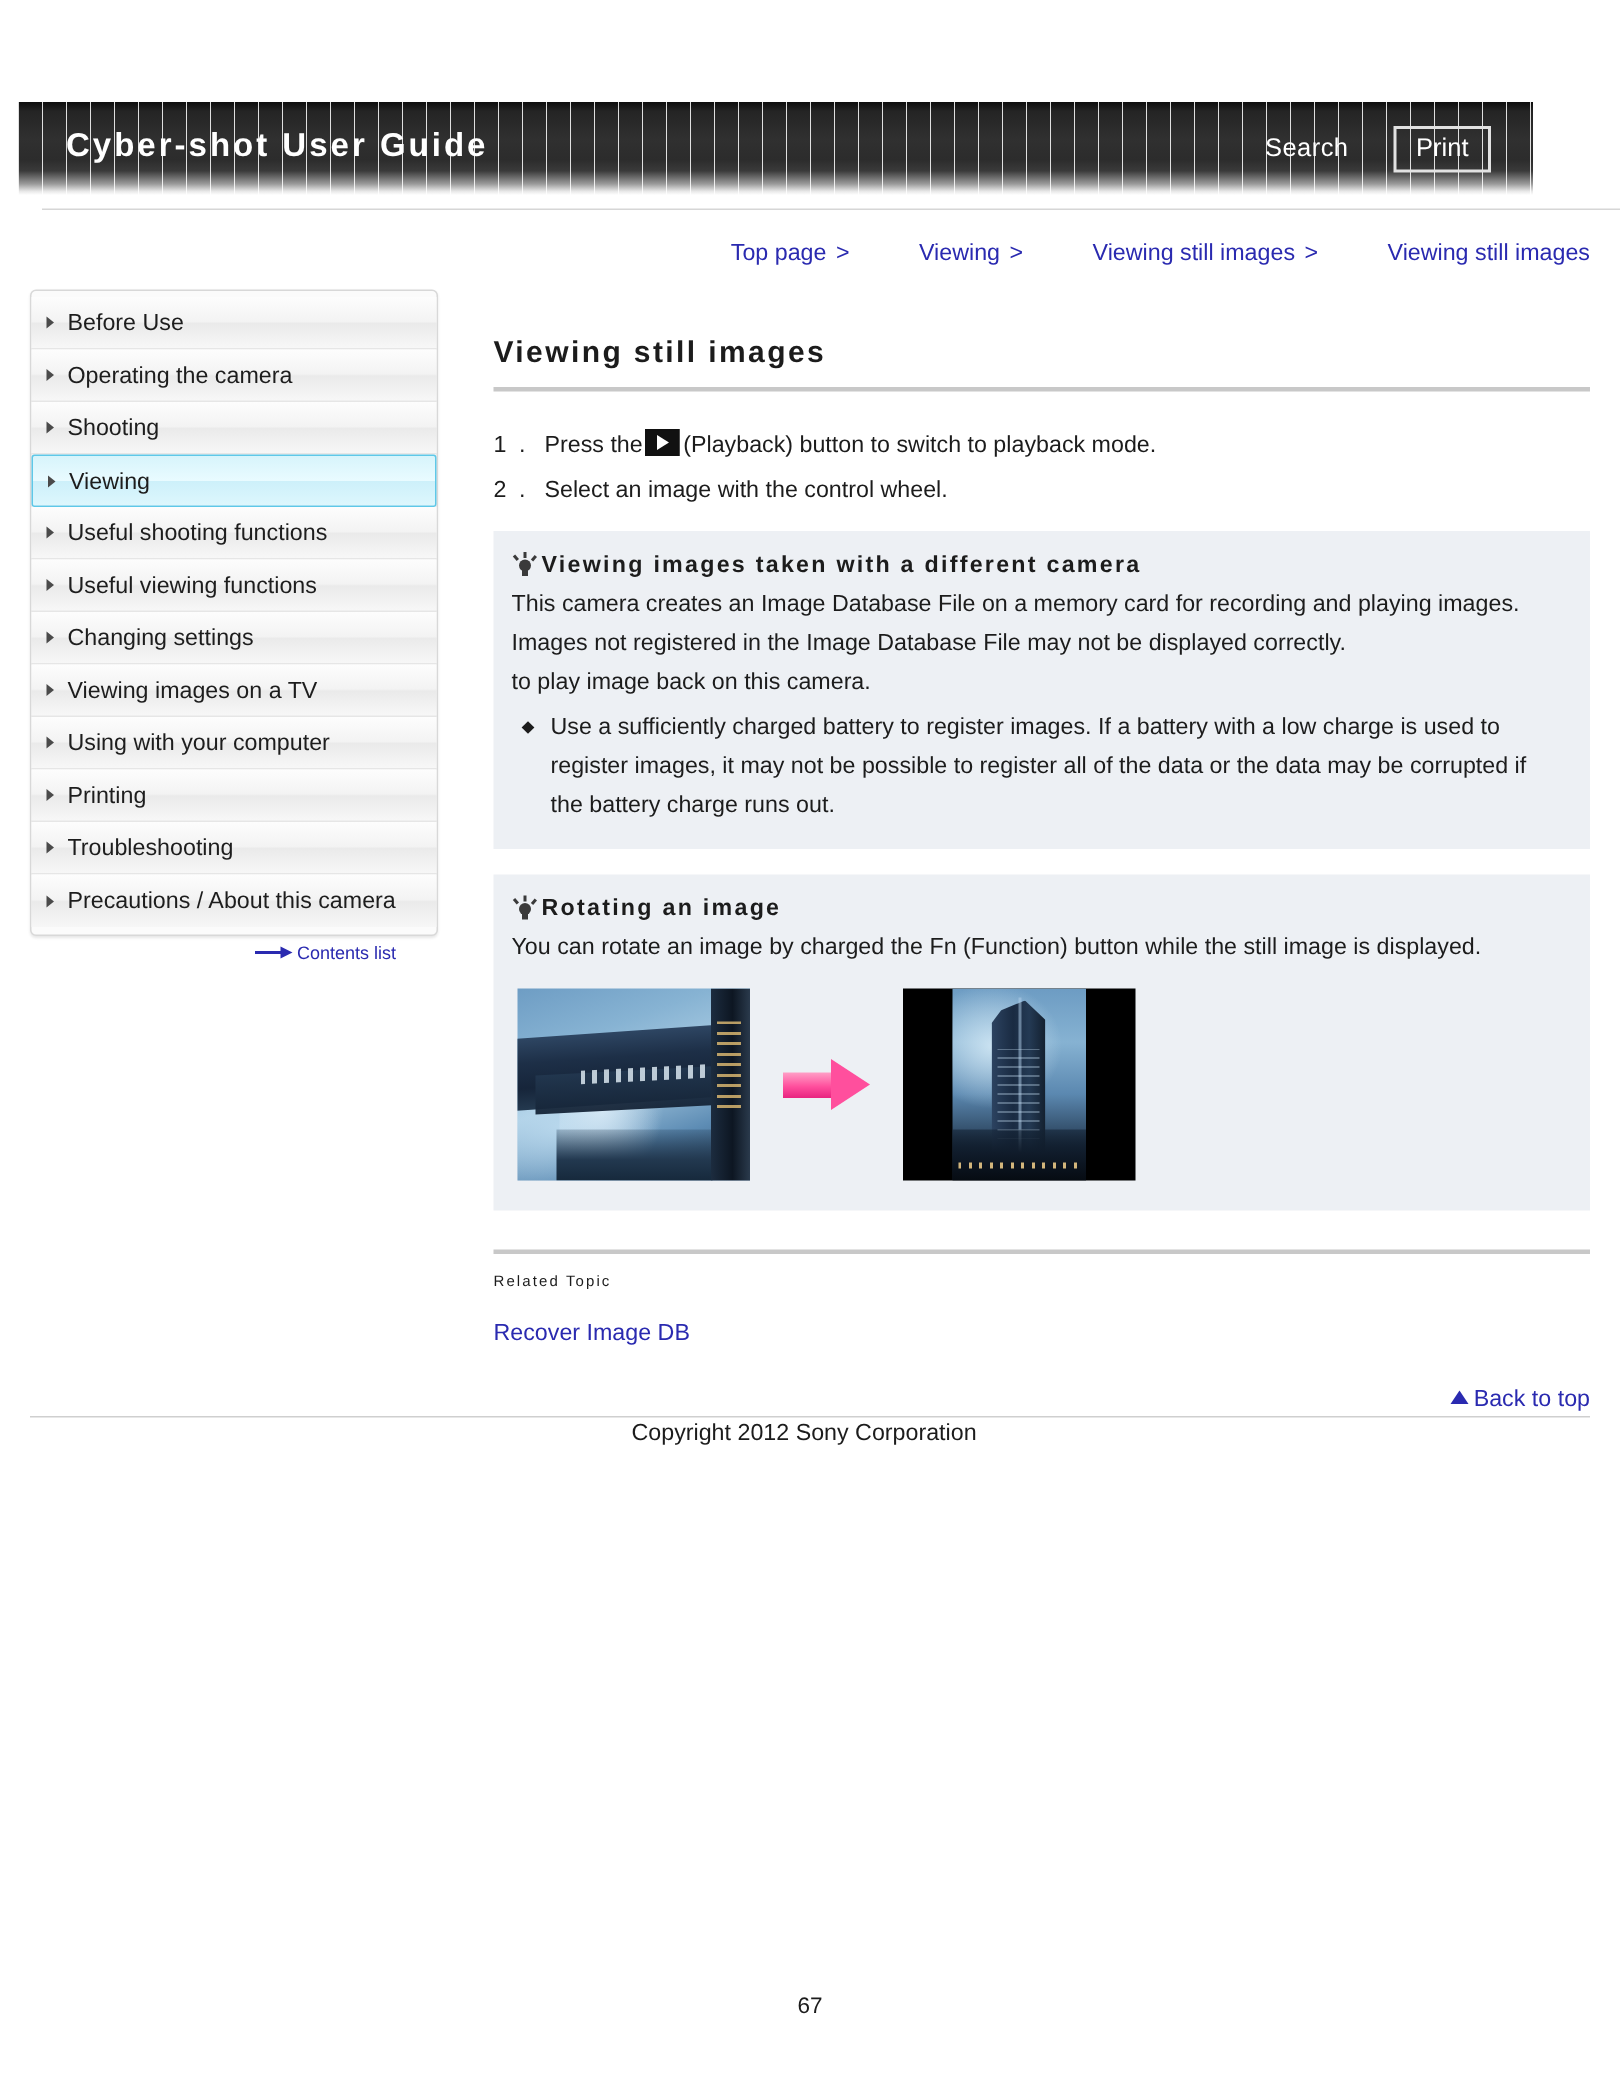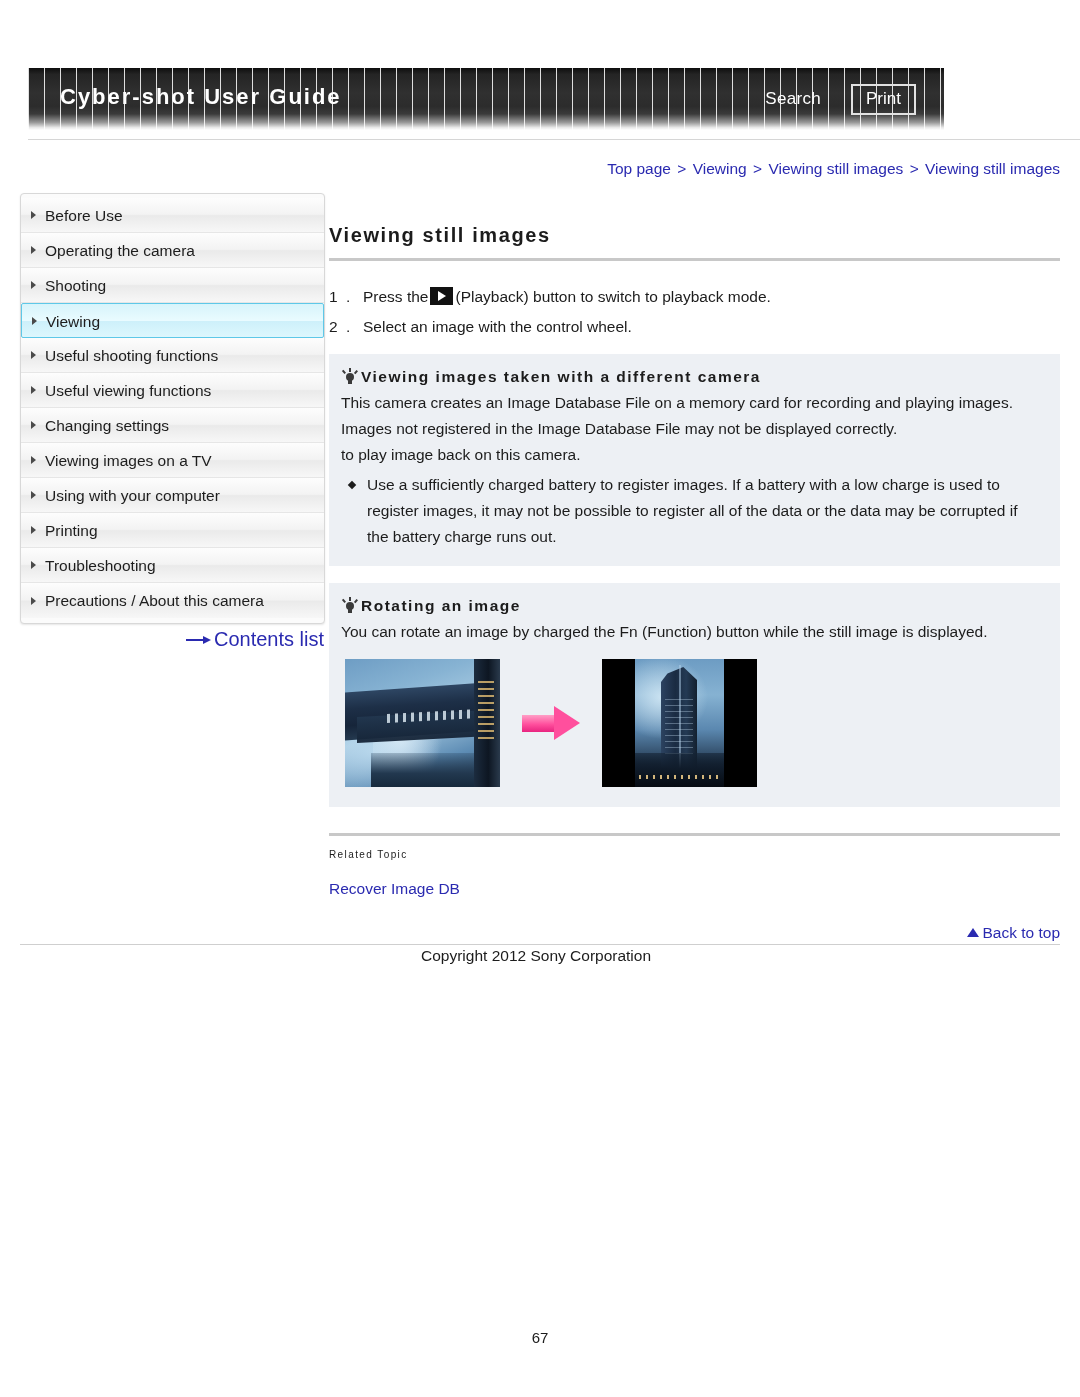--- a/index.html
+++ b/index.html
@@ -11,30 +11,29 @@
     position: relative;
     width: 1080px;
     height: 1397px;
     background: #ffffff;
     overflow: hidden;
   }
 
   
   .banner {
     position: absolute;
-    left: 28px; top: 68px;
-    width: 872px; height: 62px;
+    left: 12px; top: 68px;
+    width: 1010px; height: 62px;
     background:
       repeating-linear-gradient(to right,
         rgba(255,255,255,0.85) 0px, rgba(255,255,255,0.85) 1px,
         rgba(255,255,255,0) 1px, rgba(255,255,255,0) 16px),
       linear-gradient(to bottom,
         #0d0d0d 0%, #242424 10%, #303030 40%, #2c2c2c 62%,
         #3a3a3a 74%, #9a9a9a 88%, #e8e8e8 96%, #ffffff 100%);
-    padding-left: 44px;
   }
   .banner-title {
     position: absolute;
     left: 32px; top: 16px;
     color: #ffffff;
     font-size: 22px;
     font-weight: bold;
     letter-spacing: 2.0px;
     white-space: nowrap;
   }
@@ -65,28 +64,28 @@
   }
 
   
   .breadcrumb {
     position: absolute;
     right: 20px; top: 160px;
     font-size: 15.5px;
     color: #2a2ab0;
     white-space: nowrap;
   }
-  .breadcrumb a { color: #2a2ab0; text-decoration: none; cursor: pointer; }
+  .breadcrumb a { color: #2a2ab0; text-decoration: none; cursor: pointer; margin-left: 40px; }
   .breadcrumb .sep { color: #2a2ab0; padding: 0 2px; }
 
   
   .sidebar {
     position: absolute;
     left: 20px; top: 193px;
-    width: 305px;
+    width: 272px;
     border: 1px solid #d8d8d8;
     border-radius: 4px;
     background: #fbfbfb;
     box-shadow: 0 1px 2px rgba(0,0,0,0.10);
     padding: 4px 0 5px 0;
     box-sizing: border-box;
   }
   .nav-item {
     position: relative;
     height: 35px;
@@ -110,22 +109,22 @@
     border-top: 4px solid transparent;
     border-bottom: 4px solid transparent;
   }
   .nav-item.active {
     background: linear-gradient(to bottom, #d7f4fb 0%, #e9fbff 50%, #cdf0fa 51%, #ddf7fd 100%);
     border: 1px solid #5ec8e8;
     border-radius: 2px;
   }
   .contents-list {
     position: absolute;
-    left: 186px; top: 628px;
-    font-size: 20px;
+    left: 170px; top: 628px;
+    font-size: 12px;
     color: #2a2ab0;
     cursor: pointer;
     white-space: nowrap;
   }
   .contents-arrow {
     display: inline-block;
     position: relative;
     width: 26px; height: 9px;
     vertical-align: middle;
     margin-right: 2px;

